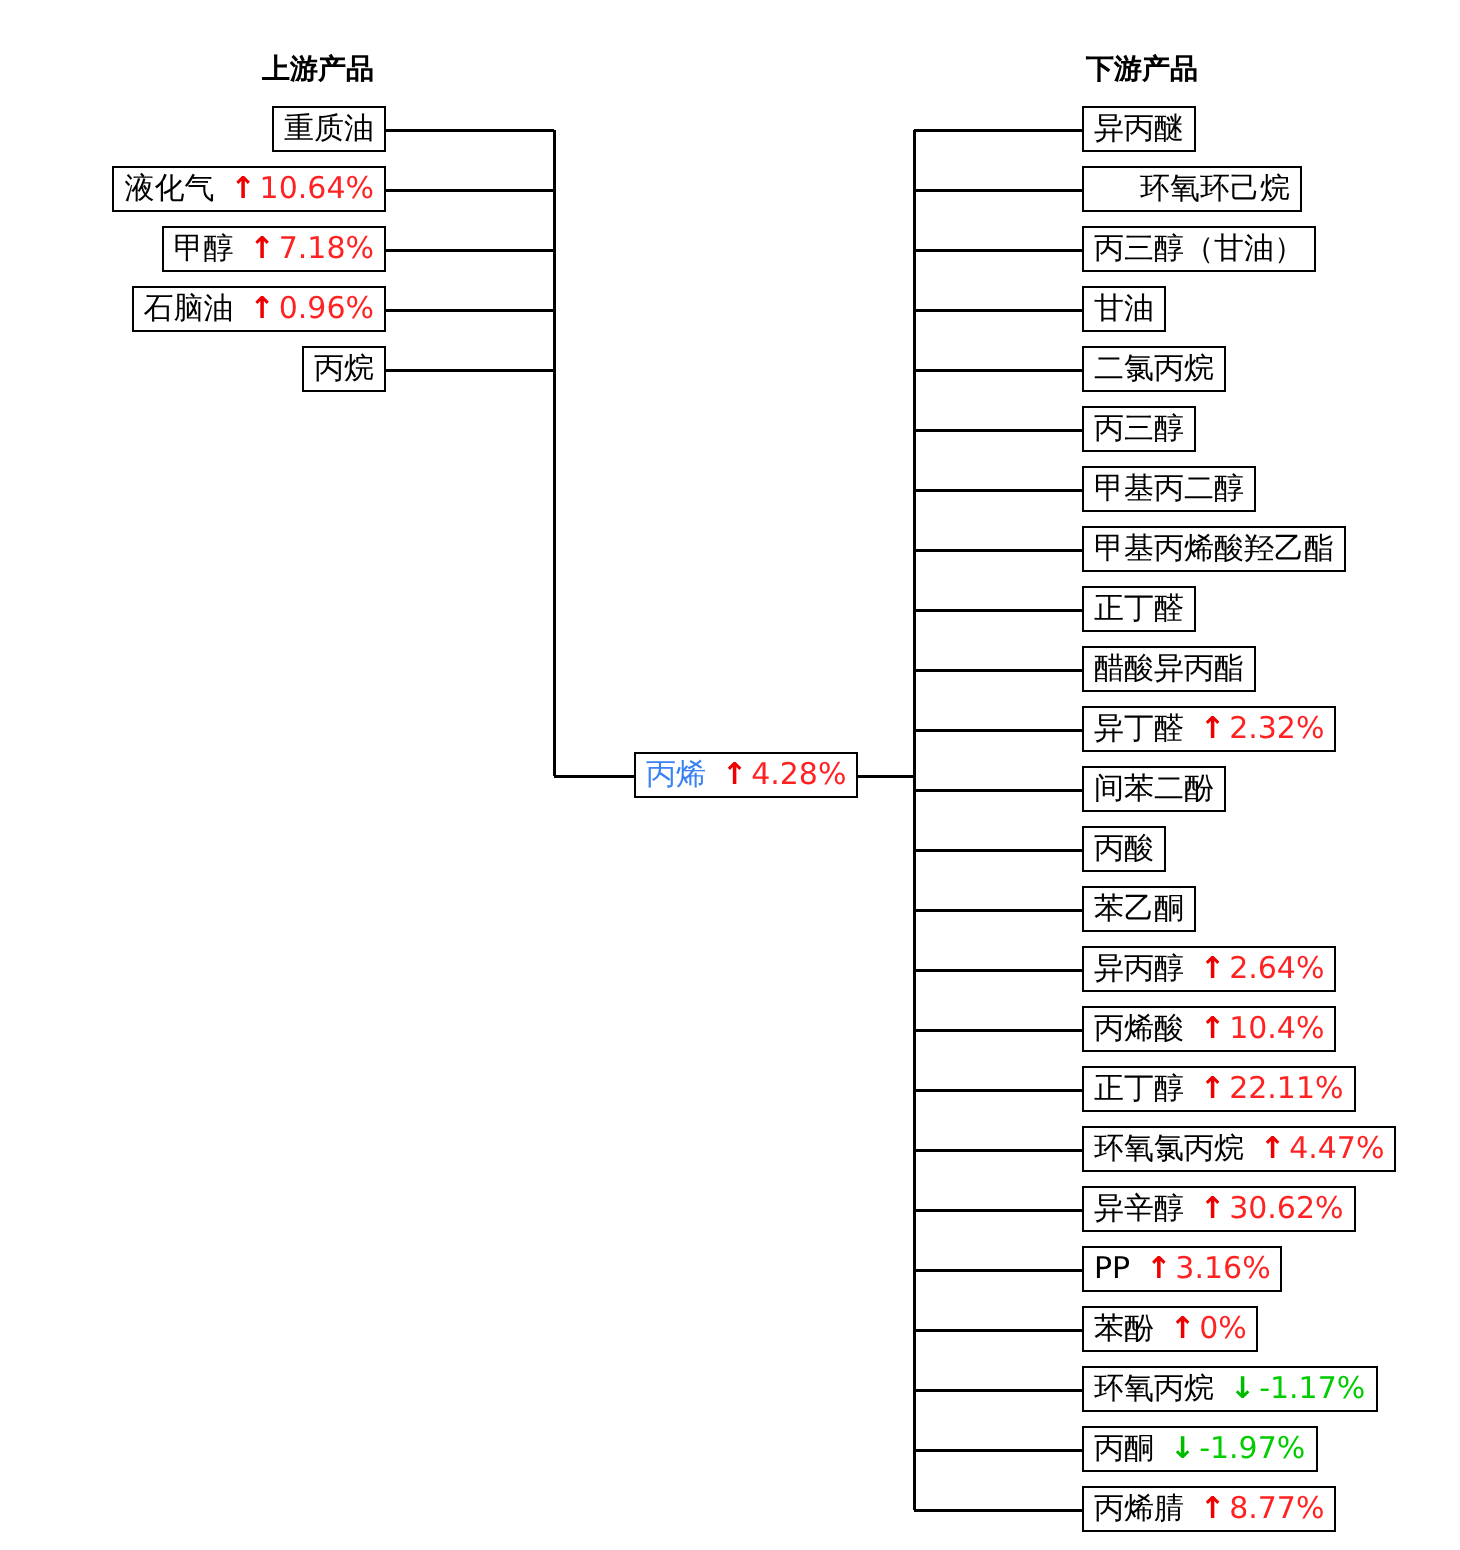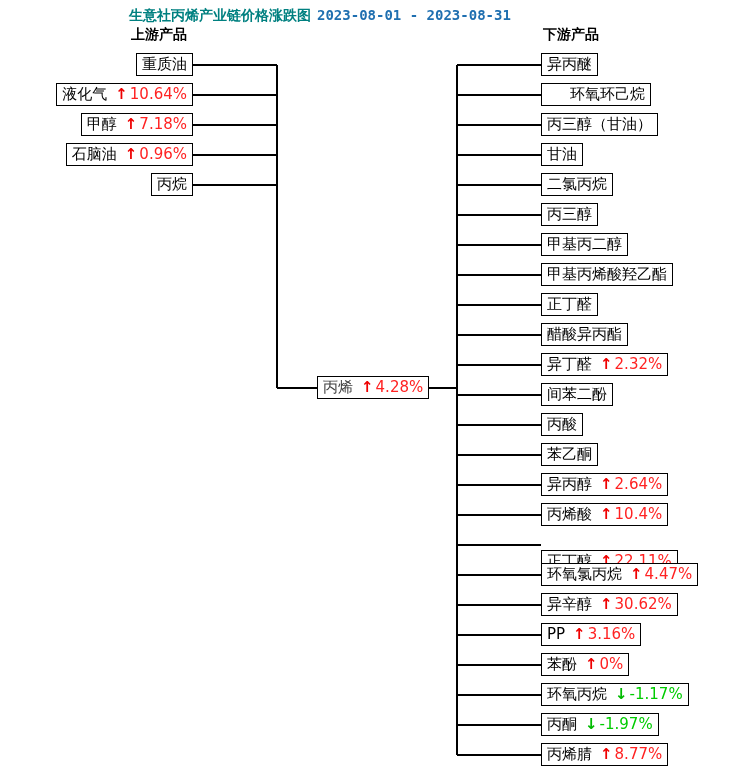--- a/index.html
+++ b/index.html
@@ -36,33 +36,30 @@
     white-space:nowrap;
     color:#000000;
     z-index:2;
   }
   .chg{margin-left:8px;}
   .chg .arr{margin-right:2px;font-weight:bold;}
   .chg.up{color:#ff2222;}
   .chg.up .arr{color:#ee0000;}
   .chg.down{color:#00cc00;}
   .chg.down .arr{color:#00bb00;}
-  .center-name{color:#404040;text-align:right;}
+  .center-name{color:#3b82f6;text-align:right;}
 </style>
 </head>
 <body>
 
 <div class="canvas">
   <svg id="lines" width="730" height="775">
       <path d="M193 65 H277 M193 95 H277 M193 125 H277 M193 155 H277 M193 185 H277 M277 65 V388 M277 388 H317 M413 388 H457 M457 65 V755 M457 65 H541 M457 95 H541 M457 125 H541 M457 155 H541 M457 185 H541 M457 215 H541 M457 245 H541 M457 275 H541 M457 305 H541 M457 335 H541 M457 365 H541 M457 395 H541 M457 425 H541 M457 455 H541 M457 485 H541 M457 515 H541 M457 545 H541 M457 575 H541 M457 605 H541 M457 635 H541 M457 665 H541 M457 695 H541 M457 725 H541 M457 755 H541" stroke="#000000" stroke-width="1.5" fill="none" shape-rendering="crispEdges"></path>
     </svg>
 
-  <div class="title">
-    <span class="t-cn">生意社丙烯产业链价格涨跌图</span><span class="t-date">2023-08-01 - 2023-08-31</span>
-  </div>
 
   <div class="hdr up-hdr">上游产品</div>
   <div class="hdr down-hdr">下游产品</div>
 
   <div id="upstream">
       <div class="node" style="top: 53px; right: 537px;"><span class="nm">重质油</span></div>
       <div class="node" style="top: 83px; right: 537px;"><span class="nm">液化气</span><span class="chg up"><span class="arr">↑</span><span>10.64%</span></span></div>
       <div class="node" style="top: 113px; right: 537px;"><span class="nm">甲醇</span><span class="chg up"><span class="arr">↑</span><span>7.18%</span></span></div>
       <div class="node" style="top: 143px; right: 537px;"><span class="nm">石脑油</span><span class="chg up"><span class="arr">↑</span><span>0.96%</span></span></div>
       <div class="node" style="top: 173px; right: 537px;"><span class="nm">丙烷</span></div>
@@ -80,21 +77,21 @@
       <div class="node" style="top: 233px; left: 541px;"><span class="nm">甲基丙二醇</span></div>
       <div class="node" style="top: 263px; left: 541px;"><span class="nm">甲基丙烯酸羟乙酯</span></div>
       <div class="node" style="top: 293px; left: 541px;"><span class="nm">正丁醛</span></div>
       <div class="node" style="top: 323px; left: 541px;"><span class="nm">醋酸异丙酯</span></div>
       <div class="node" style="top: 353px; left: 541px;"><span class="nm">异丁醛</span><span class="chg up"><span class="arr">↑</span><span>2.32%</span></span></div>
       <div class="node" style="top: 383px; left: 541px; text-align: center;"><span class="nm">间苯二酚</span></div>
       <div class="node" style="top: 413px; left: 541px;"><span class="nm">丙酸</span></div>
       <div class="node" style="top: 443px; left: 541px;"><span class="nm">苯乙酮</span></div>
       <div class="node" style="top: 473px; left: 541px;"><span class="nm">异丙醇</span><span class="chg up"><span class="arr">↑</span><span>2.64%</span></span></div>
       <div class="node" style="top: 503px; left: 541px;"><span class="nm">丙烯酸</span><span class="chg up"><span class="arr">↑</span><span>10.4%</span></span></div>
-      <div class="node" style="top: 550px; left: 541px;"><span class="nm">正丁醇</span><span class="chg up"><span class="arr">↑</span><span>22.11%</span></span></div>
+      <div class="node" style="top: 533px; left: 541px;"><span class="nm">正丁醇</span><span class="chg up"><span class="arr">↑</span><span>22.11%</span></span></div>
       <div class="node" style="top: 563px; left: 541px;"><span class="nm">环氧氯丙烷</span><span class="chg up"><span class="arr">↑</span><span>4.47%</span></span></div>
       <div class="node" style="top: 593px; left: 541px;"><span class="nm">异辛醇</span><span class="chg up"><span class="arr">↑</span><span>30.62%</span></span></div>
       <div class="node" style="top: 623px; left: 541px;"><span class="nm">PP</span><span class="chg up"><span class="arr">↑</span><span>3.16%</span></span></div>
       <div class="node" style="top: 653px; left: 541px;"><span class="nm">苯酚</span><span class="chg up"><span class="arr">↑</span><span>0%</span></span></div>
       <div class="node" style="top: 683px; left: 541px;"><span class="nm">环氧丙烷</span><span class="chg down"><span class="arr">↓</span><span>-1.17%</span></span></div>
       <div class="node" style="top: 713px; left: 541px;"><span class="nm">丙酮</span><span class="chg down"><span class="arr">↓</span><span>-1.97%</span></span></div>
       <div class="node" style="top: 743px; left: 541px; text-align: right;"><span class="nm">丙烯腈</span><span class="chg up"><span class="arr">↑</span><span>8.77%</span></span></div>
     </div>
 </div>
 

